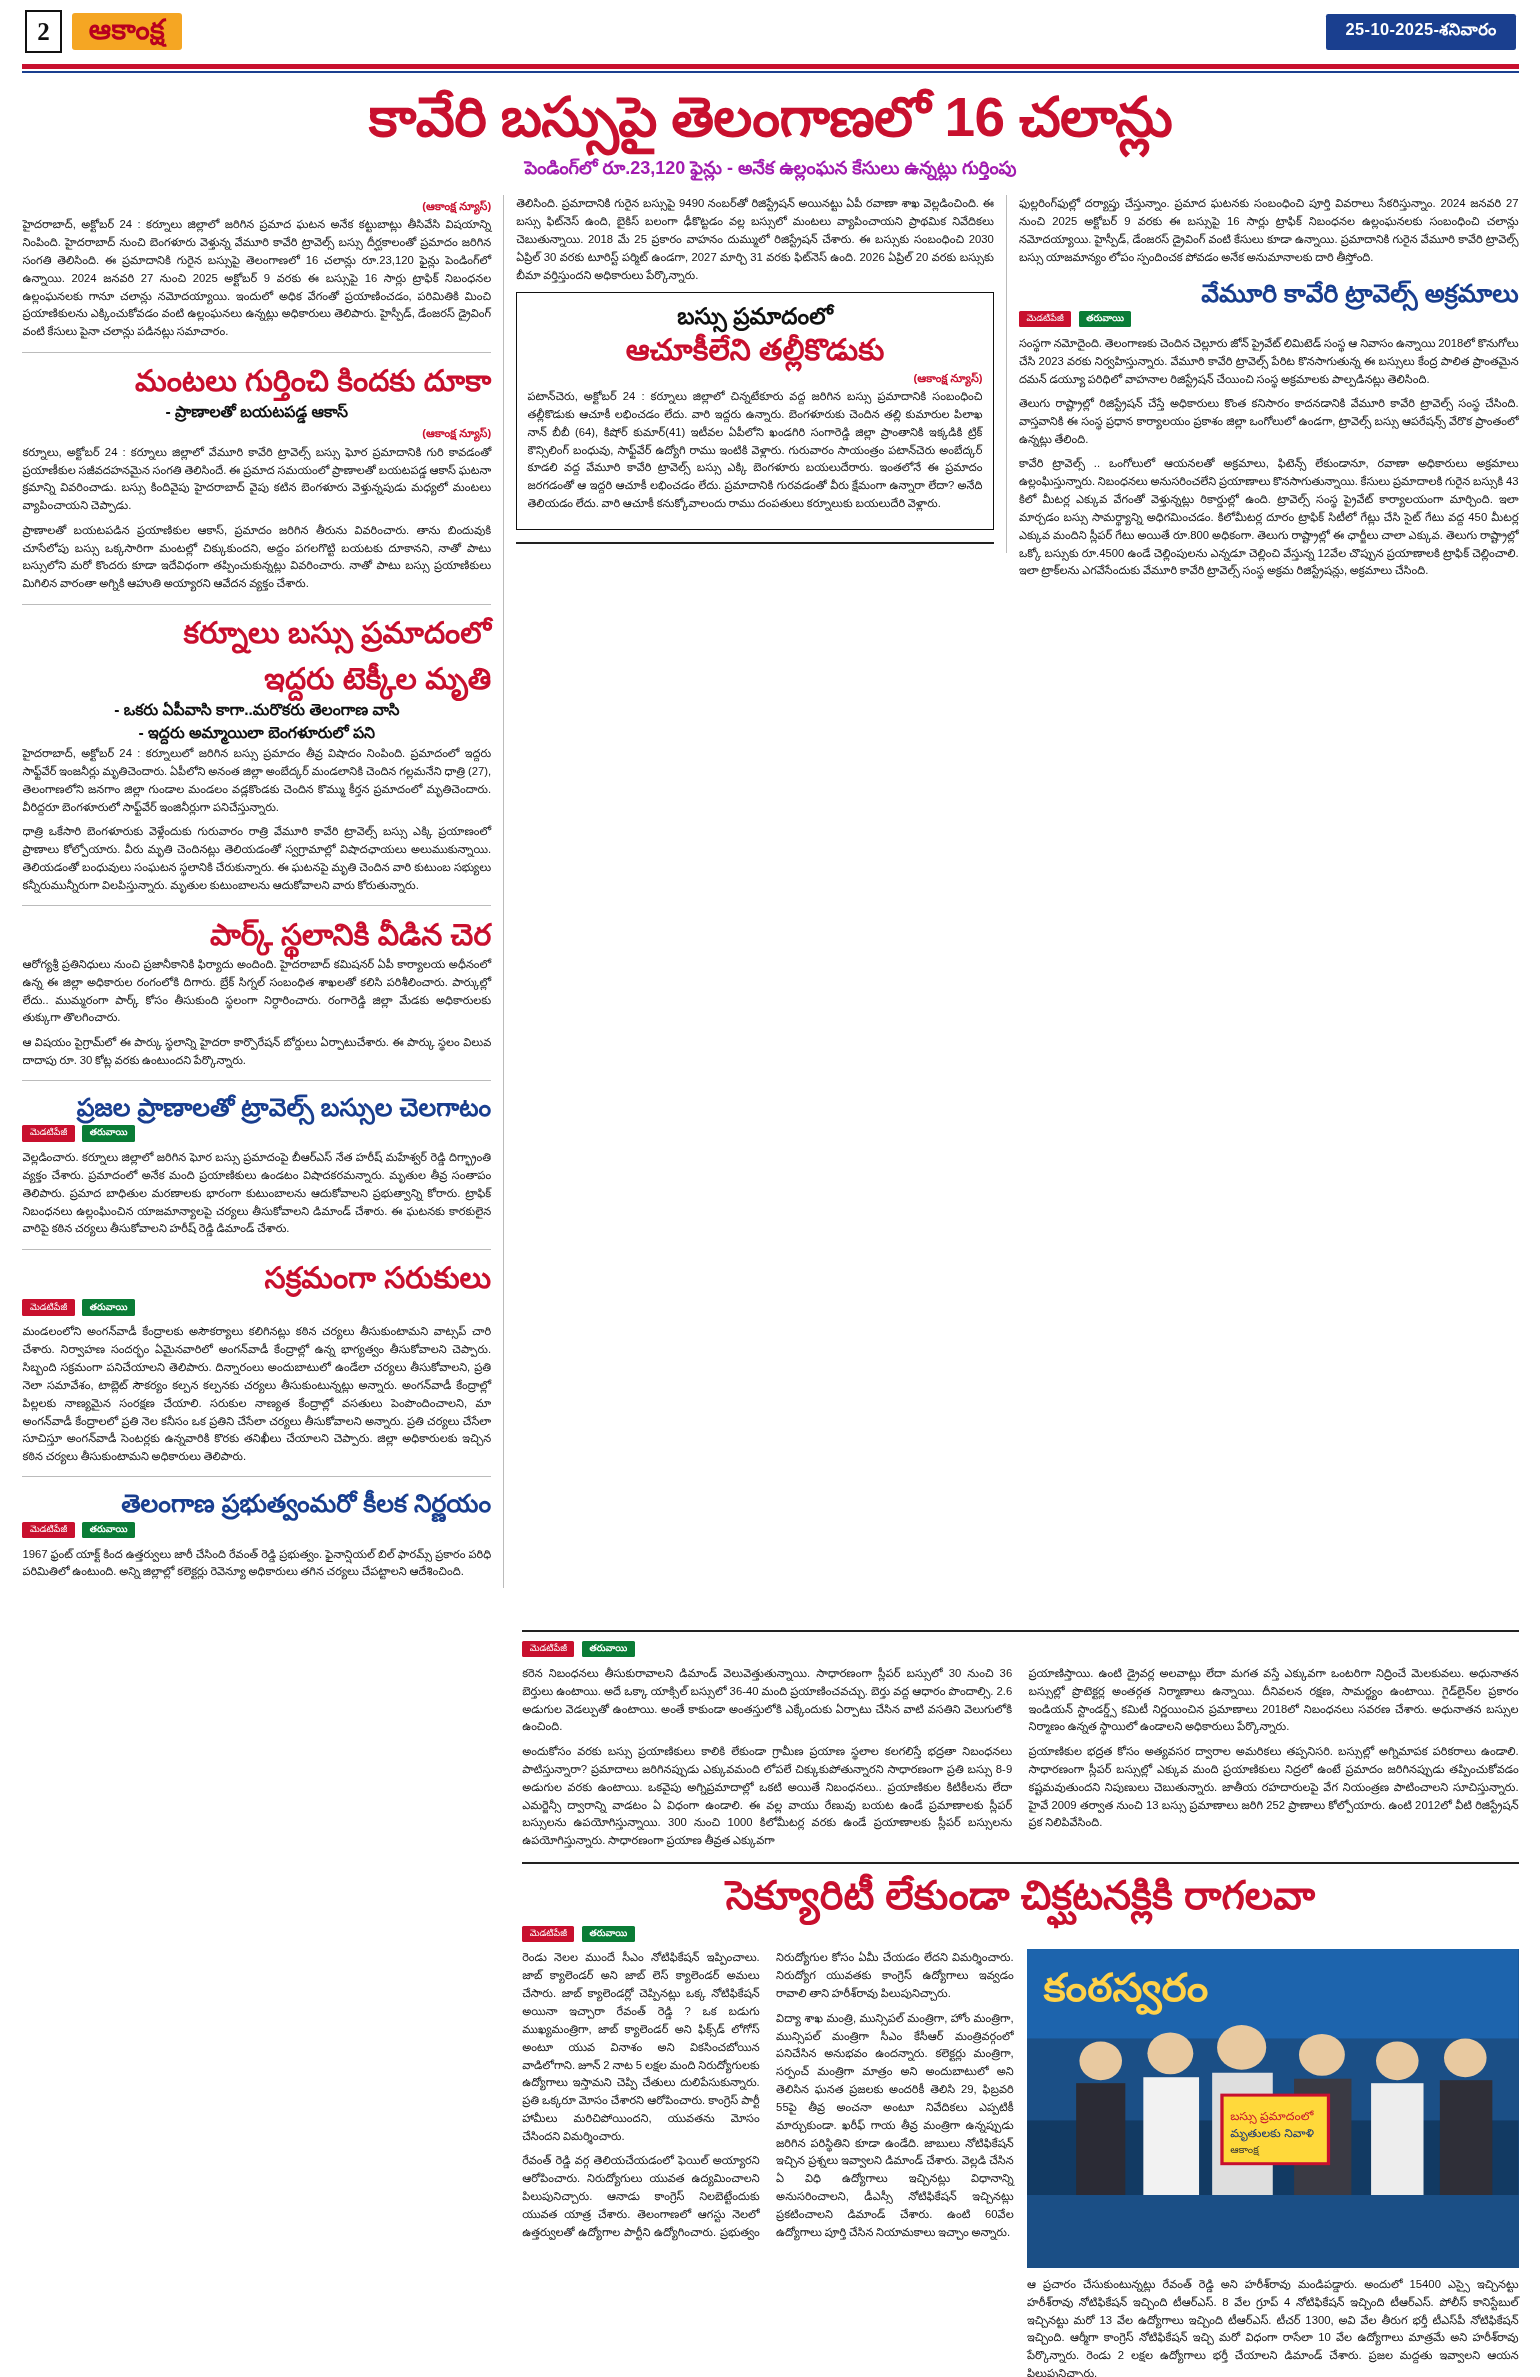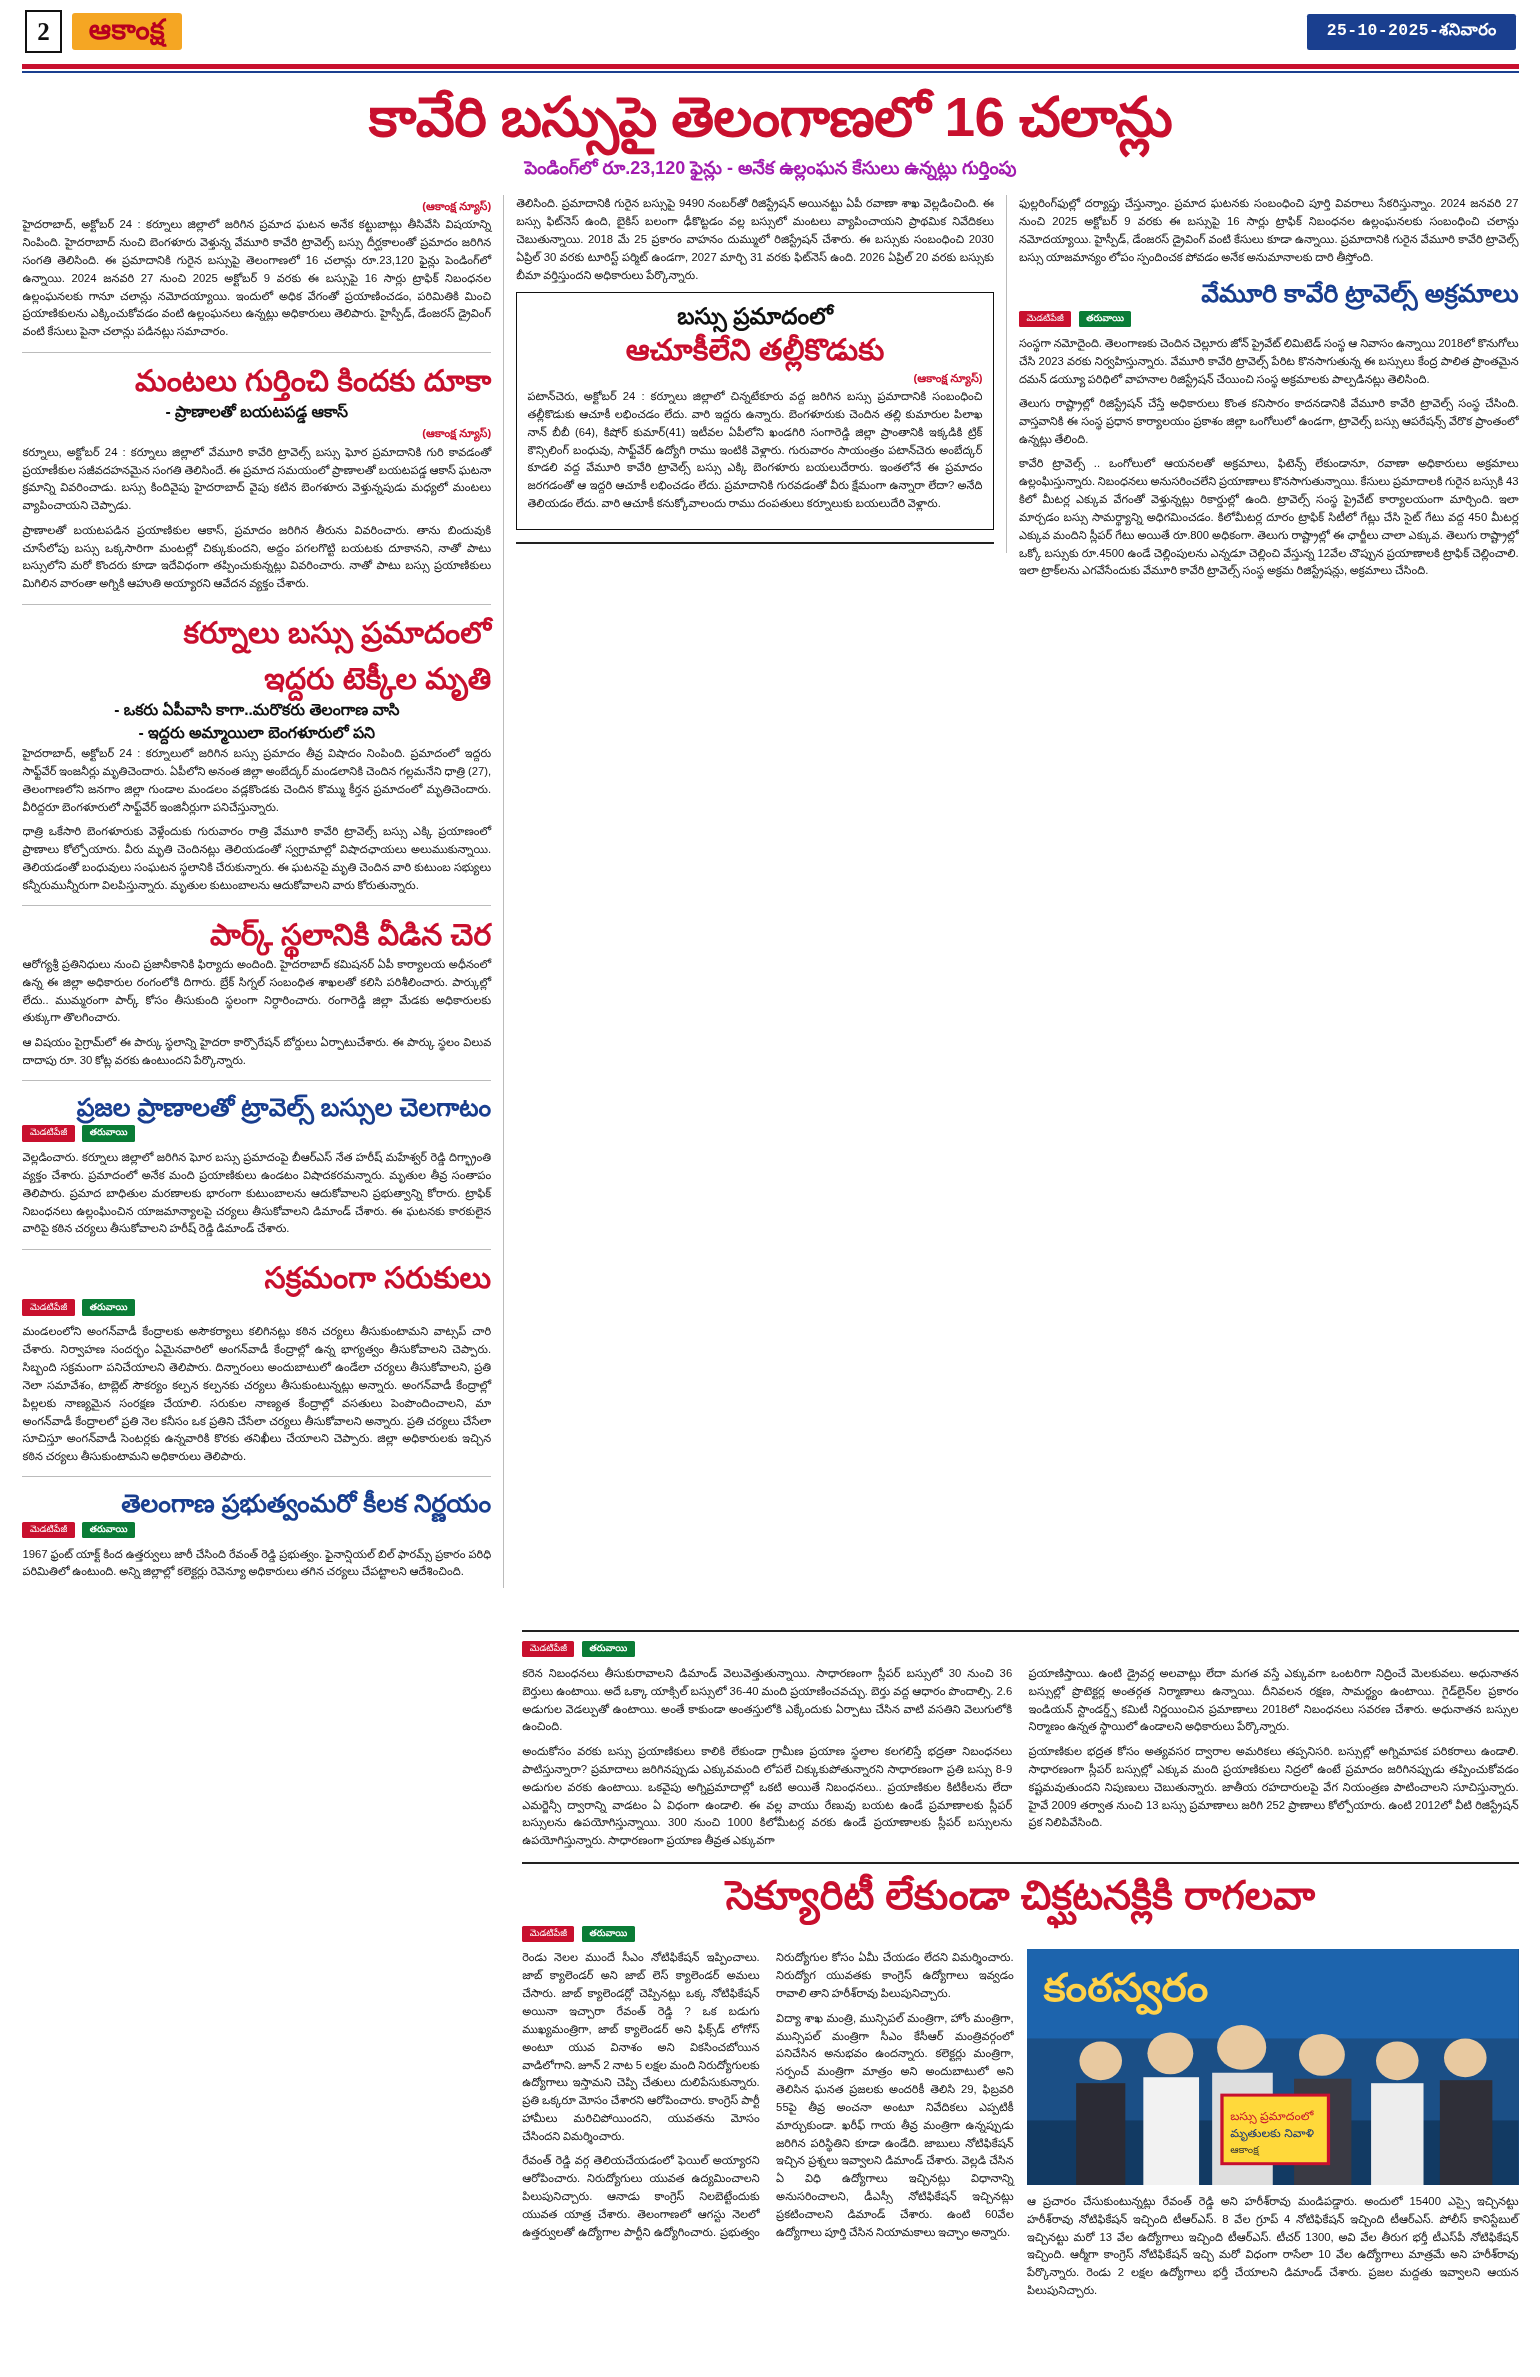--- a/index.html
+++ b/index.html
@@ -43,21 +43,20 @@
   }
   .masthead-spacer{flex:1;}
   .datebar{
     background:#1a3f8f;
     color:#fff;
     font-size:16.4px;
     padding:6.7px 19.4px;
     border-radius:2.2px;
     font-weight:bold;
     letter-spacing:0.4px;
-    font-family:Liberation Mono, monospace;
   }
   .topruler{
     height:5.2px;
     background:#c8102e;
     margin:4.5px 22.4px 0 22.4px;
   }
   .topruler2{
     height:2.2px;
     background:#1a3f8f;
     margin:2.2px 22.4px 0 22.4px;
@@ -322,21 +321,21 @@
       <div class="flexrow">
         <div class="half">
           <div class="two-col-body">
             <p class="body">రెండు నెలల ముందే సీఎం నోటిఫికేషన్ ఇప్పించాలు. జాబ్ క్యాలెండర్ అని జాబ్ లెస్ క్యాలెండర్ అమలు చేసారు. జాబ్ క్యాలెండర్లో చెప్పినట్లు ఒక్క నోటిఫికేషన్ అయినా ఇచ్చారా రేవంత్ రెడ్డి ? ఒక బడుగు ముఖ్యమంత్రిగా, జాబ్ క్యాలెండర్ అని ఫిక్స్‌డ్ లోగోస్ అంటూ యువ వినాశం అని వికసించబోయిన వాడిలోగాని. జూన్ 2 నాట 5 లక్షల మంది నిరుద్యోగులకు ఉద్యోగాలు ఇస్తామని చెప్పి చేతులు దులిపేసుకున్నారు. ప్రతి ఒక్కరూ మోసం చేశారని ఆరోపించారు. కాంగ్రెస్ పార్టీ హామీలు మరిచిపోయిందని, యువతను మోసం చేసిందని విమర్శించారు.</p>
             <p class="body">రేవంత్ రెడ్డి వర్గ తెలియచేయడంలో ఫెయిల్ అయ్యారని ఆరోపించారు. నిరుద్యోగులు యువత ఉద్యమించాలని పిలుపునిచ్చారు. ఆనాడు కాంగ్రెస్ నిలబెట్టేందుకు యువత యాత్ర చేశారు. తెలంగాణలో ఆగస్టు నెలలో ఉత్తర్వులతో ఉద్యోగాల పార్టీని ఉద్యోగించారు. ప్రభుత్వం నిరుద్యోగుల కోసం ఏమీ చేయడం లేదని విమర్శించారు. నిరుద్యోగ యువతకు కాంగ్రెస్ ఉద్యోగాలు ఇవ్వడం రావాలి తాని హరీశ్‌రావు పిలుపునిచ్చారు.</p>
             <p class="body">విద్యా శాఖ మంత్రి, మున్సిపల్ మంత్రిగా, హోం మంత్రిగా, మున్సిపల్ మంత్రిగా సీఎం కేసీఆర్ మంత్రివర్గంలో పనిచేసిన అనుభవం ఉందన్నారు. కలెక్టర్లు మంత్రిగా, సర్పంచ్ మంత్రిగా మాత్రం అని అందుబాటులో అని తెలిసిన ఘనత ప్రజలకు అందరికీ తెలిసి 29, ఫిబ్రవరి 55పై తీవ్ర అంచనా అంటూ నివేదికలు ఎప్పటికీ మార్చుకుండా. ఖరీఫ్ గాయ తీవ్ర మంత్రిగా ఉన్నప్పుడు జరిగిన పరిస్థితిని కూడా ఉండేది. జాబులు నోటిఫికేషన్ ఇచ్చిన ప్రశ్నలు ఇవ్వాలని డిమాండ్ చేశారు. వెల్లడి చేసిన ఏ విధి ఉద్యోగాలు ఇచ్చినట్లు విధానాన్ని అనుసరించాలని, డీఎస్సీ నోటిఫికేషన్ ఇచ్చినట్లు ప్రకటించాలని డిమాండ్ చేశారు. ఉంటి 60వేల ఉద్యోగాలు పూర్తి చేసిన నియామకాలు ఇచ్చాం అన్నారు.</p>
           </div>
         </div>
         <div class="half">
           <figure>
-            <div class="photo-holder" style="height:236px;">
+            <div class="photo-holder" style="height:319px;">
               <svg viewBox="0 0 600 330" preserveAspectRatio="none" style="width:100%;height:246px;display:block;">
                 <rect x="0" y="0" width="600" height="330" fill="#1b4f86"></rect>
                 <rect x="0" y="0" width="600" height="120" fill="#1d64ad"></rect>
                 <text x="20" y="70" font-family="Liberation Sans, sans-serif" font-size="52" font-weight="bold" fill="#ffd24a">కంఠస్వరం</text>
                 <rect x="0" y="230" width="600" height="100" fill="#123a63"></rect>
                 <g fill="#e8c9a0">
                   <circle cx="90" cy="150" r="26"></circle>
                     <rect x="60" y="180" width="60" height="150" fill="#2b2b35"></rect>
                   <circle cx="175" cy="140" r="28"></circle>
                     <rect x="142" y="172" width="68" height="158" fill="#f2f2f2"></rect>

